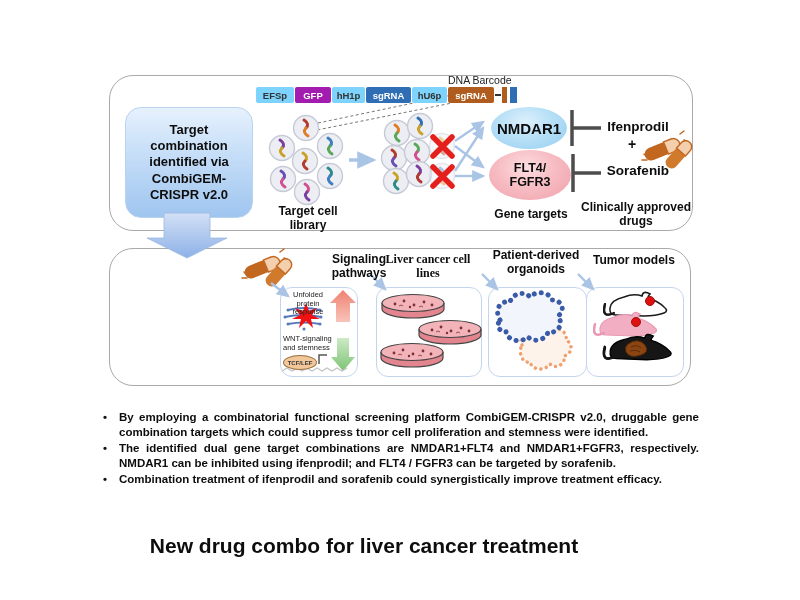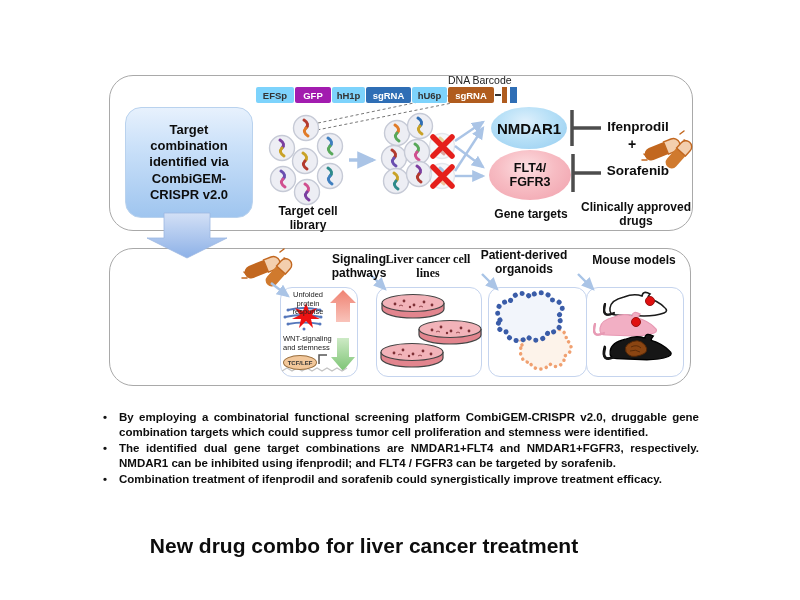--- a/index.html
+++ b/index.html
@@ -269,26 +269,26 @@
   </div>
 
   <div class="layer2 lbl lbl-12" style="left:282px;top:252px;width:66px;margin-left:44px;">
     <div>Signaling</div>
     <div>pathways</div>
   </div>
   <div class="layer2 lbl lbl-12" style="left:366px;top:252px;width:124px;font-family:Liberation Serif, serif;">
     <div>Liver cancer cell</div>
     <div>lines</div>
   </div>
-  <div class="layer2 lbl lbl-12" style="left:474px;top:248px;width:100px;">
+  <div class="layer2 lbl lbl-12" style="left:486px;top:248px;width:100px;">
     <div>Patient-derived</div>
     <div>organoids</div>
   </div>
   <div class="layer2 lbl lbl-12" style="left:586px;top:253px;width:96px;">
-    <div>Mouse models</div>
+    <div>Tumor models</div>
   </div>
 
   <div class="layer2 abs sig-text" style="left:281px;top:291px;width:54px;text-align:center;">Unfolded protein response</div>
   <div class="layer2 abs sig-text" style="left:283px;top:335px;width:52px;text-align:left;">WNT-signaling and stemness</div>
   <div class="layer2 tcf-badge">TCF/LEF</div>
 
   <div class="layer2 abs bullets">
     <div class="bullet">
       <span class="mark">•</span>
       <span class="txt">By employing a combinatorial functional screening platform CombiGEM-CRISPR v2.0, druggable gene combination targets which could suppress tumor cell proliferation and stemness were identified.</span>

